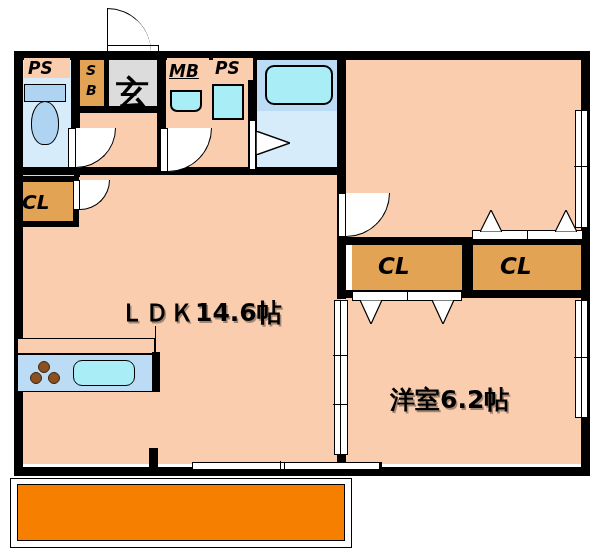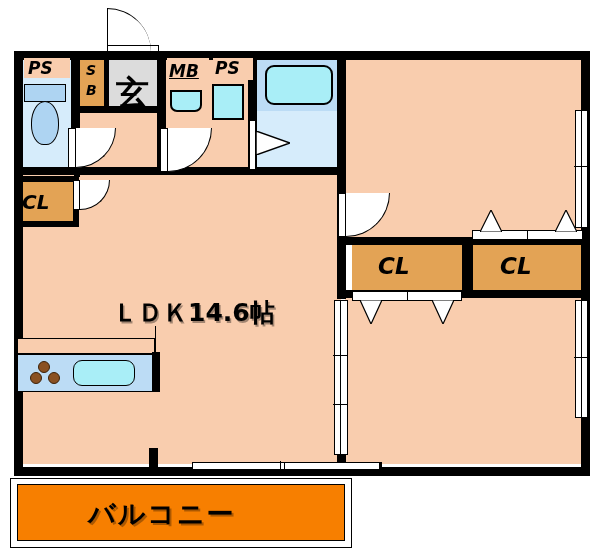--- a/index.html
+++ b/index.html
@@ -216,23 +216,23 @@
   <span class="lbl" style="left:116px;top:76px;font-size:33px;line-height:33px;">玄</span>
 
   <div class="abs" style="left:167px;top:58px;width:42px;height:26px;background:#f9cdae;">
     <span class="lbl tag" style="left:2px;top:3px;text-decoration:underline;">MB</span>
   </div>
 
   <div class="abs" style="left:213px;top:58px;width:40px;height:22px;background:#f9cdae;">
     <span class="lbl tag" style="left:2px;top:0px;">PS</span>
   </div>
 
-  <span class="lbl room-lbl" style="left:113px;top:296px;">ＬＤＫ14.6帖</span>
-
-
-
-  <span class="lbl bal-lbl" style="left:88px;top:496px;">バルコニー</span>
+  <span class="lbl room-lbl" style="left:120px;top:296px;">ＬＤＫ14.6帖</span>
+
+
+  <span class="lbl room-lbl" style="left:390px;top:383px;">洋室6.2帖</span>
+
 
   <span class="lbl tag" style="left:22px;top:190px;font-size:20px;">CL</span>
   <span class="lbl tag" style="left:378px;top:253px;font-size:23px;">CL</span>
   <span class="lbl tag" style="left:500px;top:253px;font-size:23px;">CL</span>
 
 </div>
 
 </body></html>

